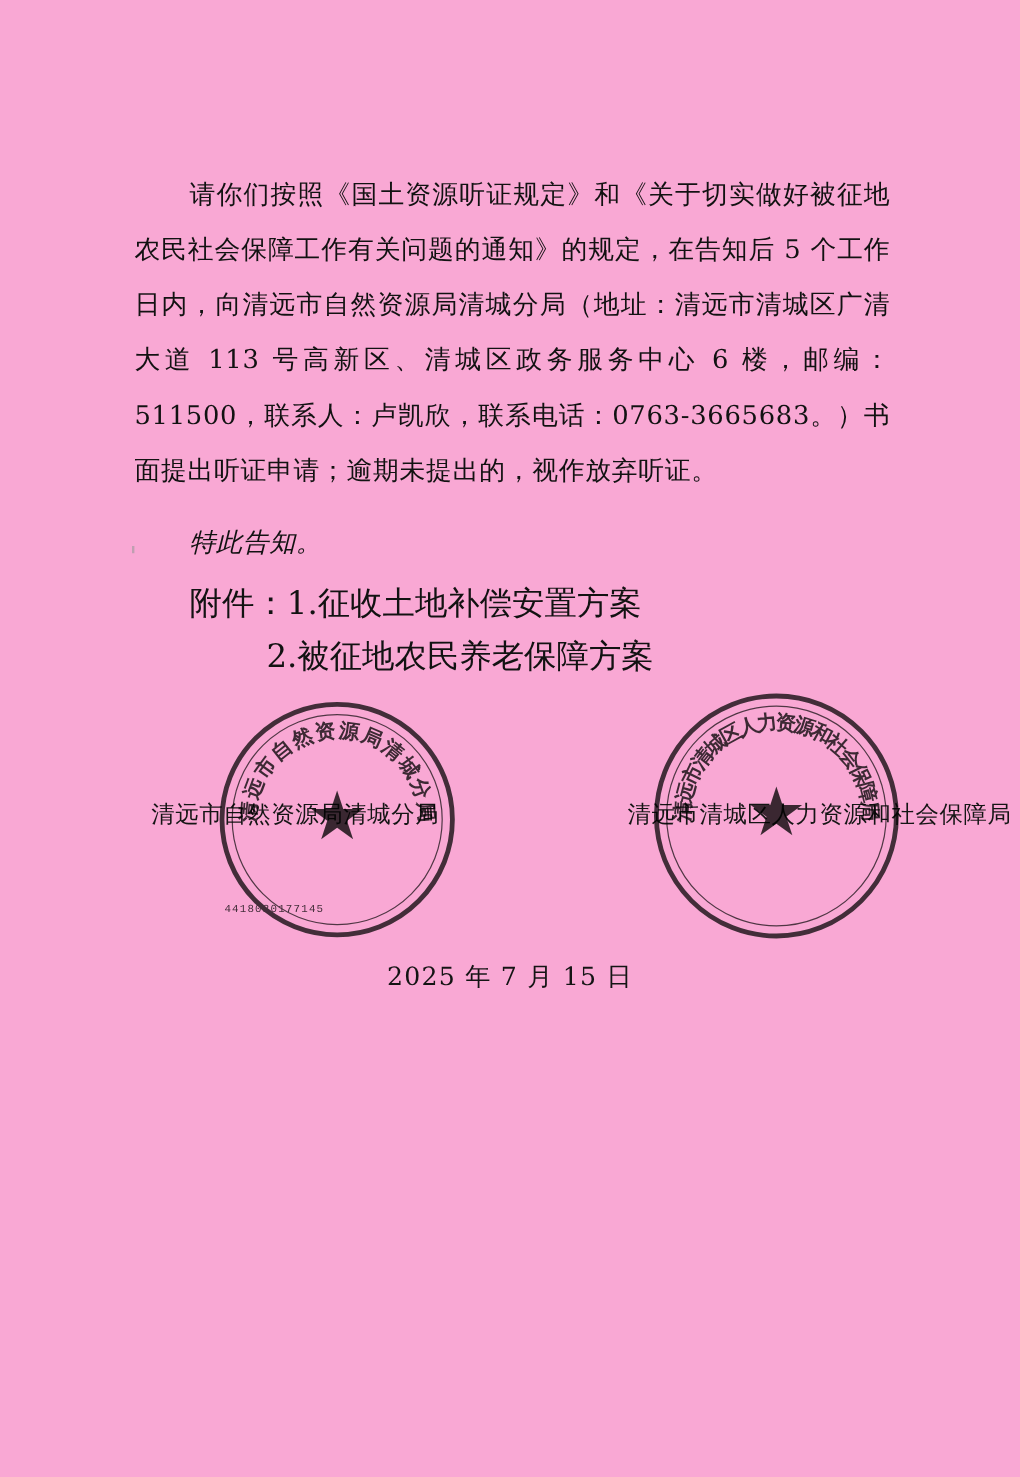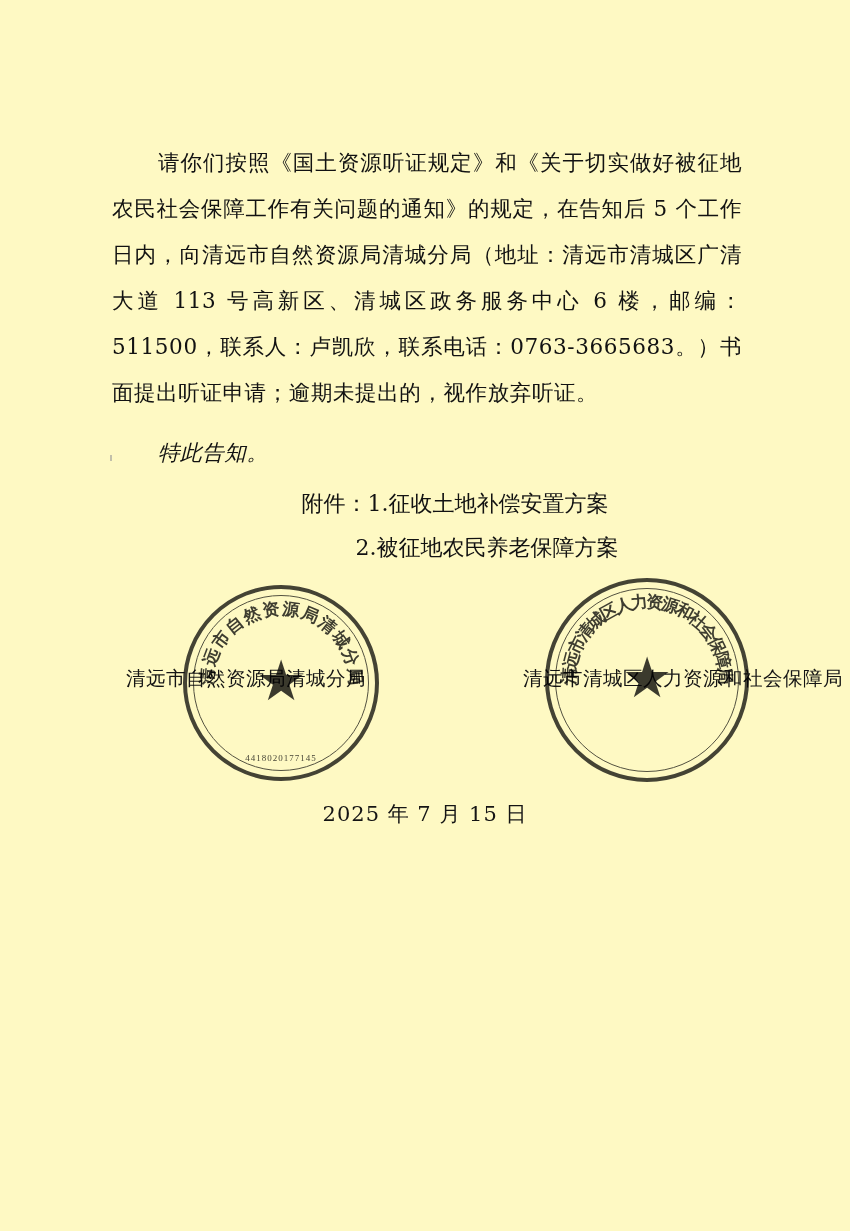--- a/index.html
+++ b/index.html
@@ -14,21 +14,21 @@
     font-family: "DejaVu Serif", "Liberation Serif", serif;
     color: #1a1a1a;
     overflow: hidden;
   }
 
   .page {
     position: absolute;
     top: 0; left: 0;
     width: 850px;
     height: 1231px;
-    background: #fef9c3;
+    background: #f9a8d4;
   }
 
   .body-text {
     position: absolute;
     left: 112px;
     top: 140px;
     width: 630px;
   }
 
   .para {
@@ -45,24 +45,23 @@
   .para + .para {
     margin-top: 14px;
     font-style: italic;
   }
 
   .attach-block {
     position: absolute;
     left: 112px;
     top: 482px;
     width: 640px;
-    font-size: 22px;
+    font-size: 27px;
     line-height: 44px;
     color: #121212;
-    text-align: center;
   }
   .attach-line-1 { text-indent: 46px; }
   .attach-line-2 { text-indent: 110px; }
 
   .signers {
     position: absolute;
     top: 655px;
     left: 11px;
     width: 850px;
     height: 60px;
@@ -132,22 +131,21 @@
     font-weight: bold;
     color: #232323;
     transform-origin: 0 0;
     white-space: nowrap;
   }
   .seal-bottom-code {
     position: absolute;
     left: 0;
     right: 0;
     bottom: 14px;
-    text-align: center;
-    font-family: Liberation Serif, serif;
+    font-family: Liberation Mono, monospace;
     font-size: 9px;
     letter-spacing: 1px;
     color: #2b2b2b;
   }
 
   .doc-date {
     position: absolute;
     top: 800px;
     left: 0;
     width: 850px;

